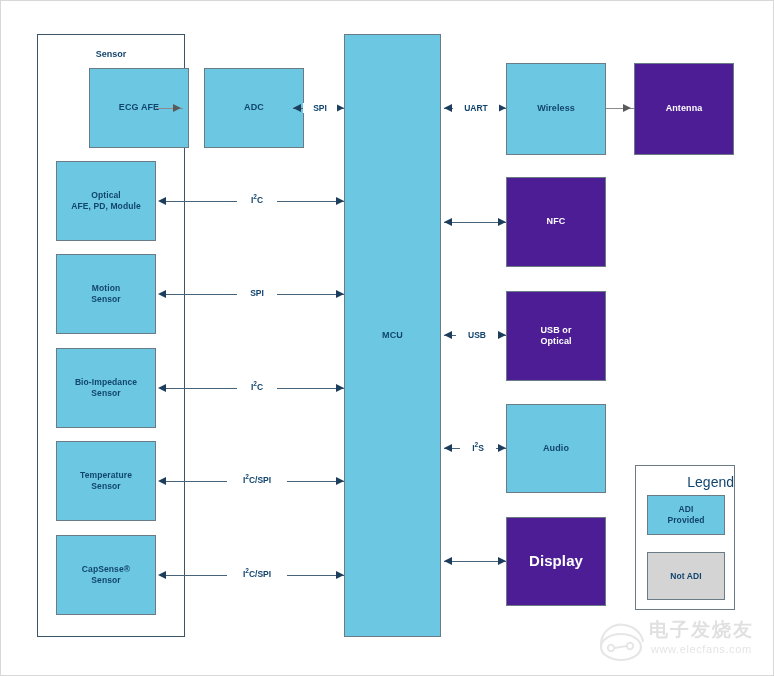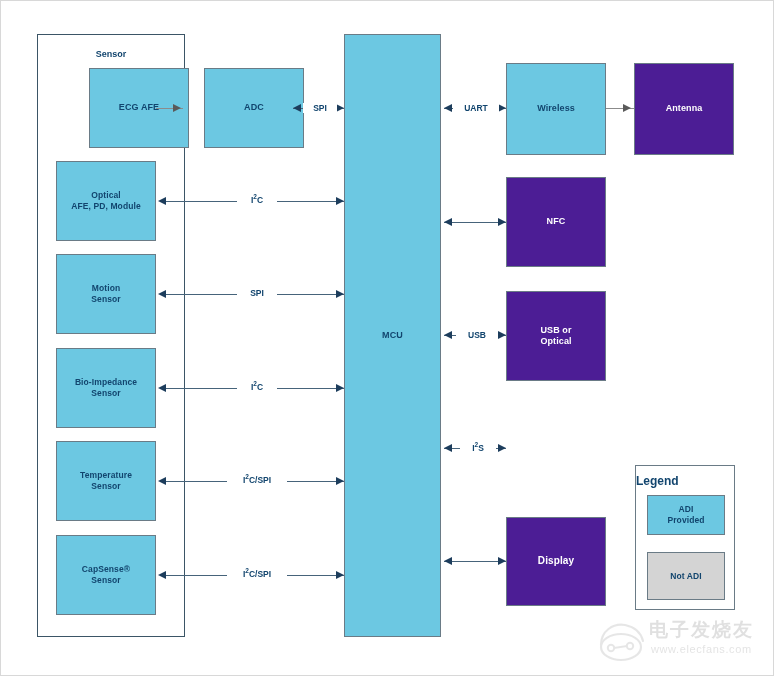--- a/index.html
+++ b/index.html
@@ -106,23 +106,23 @@
   
   #legend-box {
     position: absolute;
     box-sizing: border-box;
     border: 1px solid #6a7b86;
     background: #ffffff;
   }
   #legend-title {
     position: absolute;
     width: 100%;
-    text-align: left;
-    font-size: 12px;
-    font-weight: bold;
+    text-align: right;
+    font-size: 14px;
+    font-weight: normal;
     color: #12456e;
   }
 
   
   #watermark {
     position: absolute;
     right: 10px;
     bottom: 6px;
     width: 168px;
     height: 54px;
@@ -220,22 +220,25 @@
     <span>NFC</span>
   </div>
 
   <div class="blk blk-dark" style="left:505px; top:290px; width:100px; height:90px; font-size:9px;">
     <div>
       <div>USB or</div>
       <div>Optical</div>
     </div>
   </div>
 
-
-  <div class="blk blk-dark" style="left:505px; top:516px; width:100px; height:89px; font-size:10px;">
+  <div class="blk blk-adi" style="left:505px; top:403px; width:100px; height:89px; font-size:9px;">
+    <span>Audio</span>
+  </div>
+
+  <div class="blk blk-dark" style="left:505px; top:516px; width:100px; height:89px; font-size:15px;">
     <span>Display</span>
   </div>
 
   <div class="line line-gray" style="left:155px; top:107px; width:27px;"></div>
   <div class="arrow arrow-r arrow-r-gray" style="left:172px; top:103px;"></div>
 
   <div class="line" style="left:292px; top:107px; width:14px;"></div>
   <div class="arrow arrow-l" style="left:292px; top:103px;"></div>
   <div class="line" style="left:327px; top:107px; width:16px;"></div>
   <div class="arrow arrow-r" style="left:335px; top:103px;"></div>

